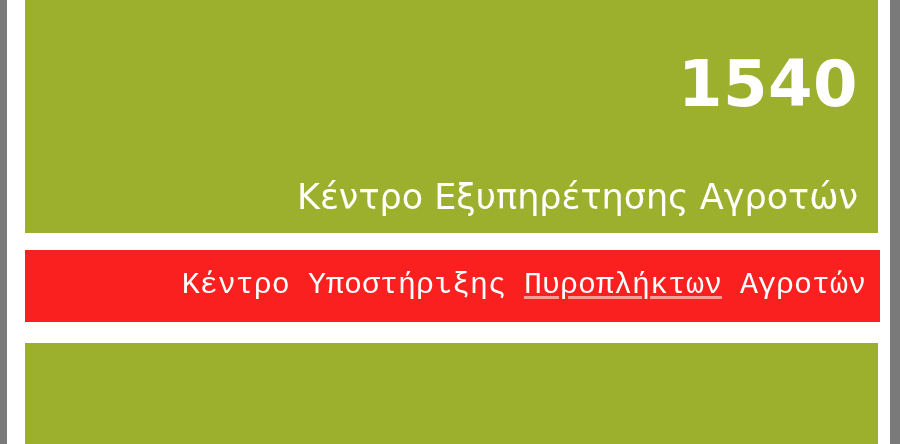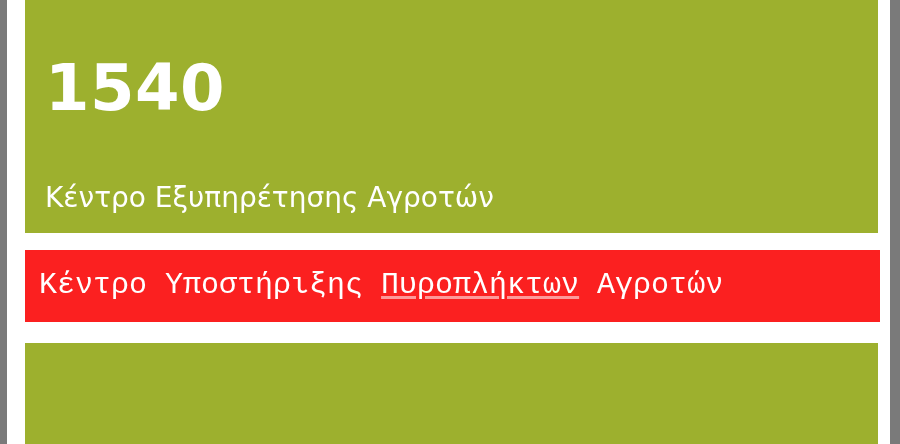--- a/index.html
+++ b/index.html
@@ -45,21 +45,21 @@
     position: absolute;
     left: 18px;          
     width: 853px;        
     top: 0;
   }
 
   .banner {
     width: 100%;
     display: flex;
     flex-direction: column;
-    align-items: flex-start;
+    align-items: flex-end;
     justify-content: center;
     color: #ffffff;
     text-align: center;
     line-height: 1.25;
   }
 
   
   .banner-hero {
     background: #9db02e;
     height: 233px;
@@ -67,21 +67,21 @@
   }
 
   .hero-number {
     font-size: 64px;
     font-weight: bold;
     letter-spacing: 0.5px;
     margin-top: 30px;
   }
 
   .hero-subtitle {
-    font-size: 28px;
+    font-size: 35px;
     font-weight: normal;
     margin-top: 52px;
   }
 
   
   .gap-top    { height: 17px; }
   .gap-bottom { height: 21px; }
 
   
   .banner-alert {

